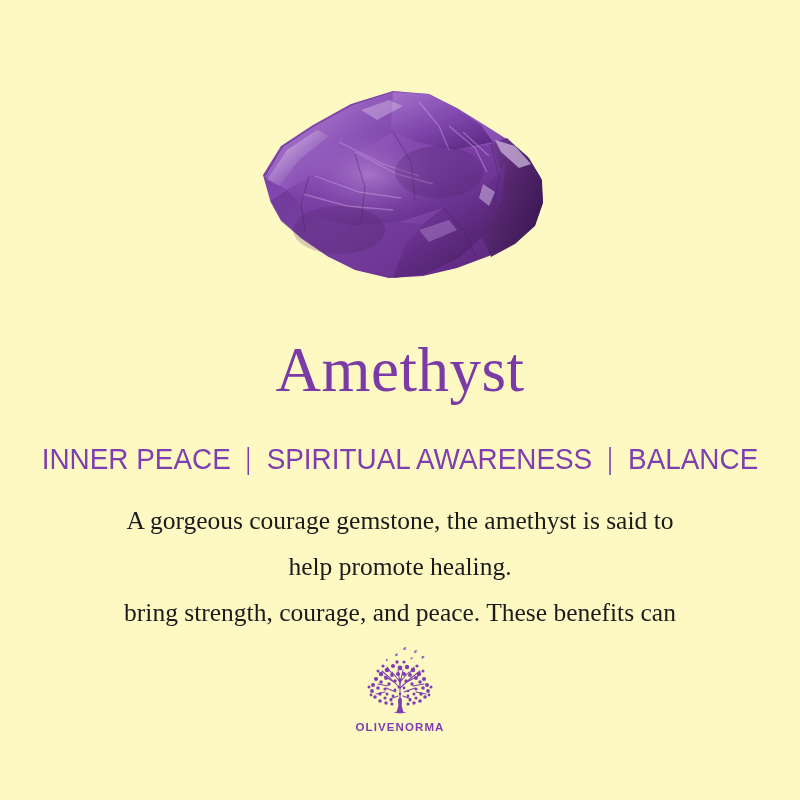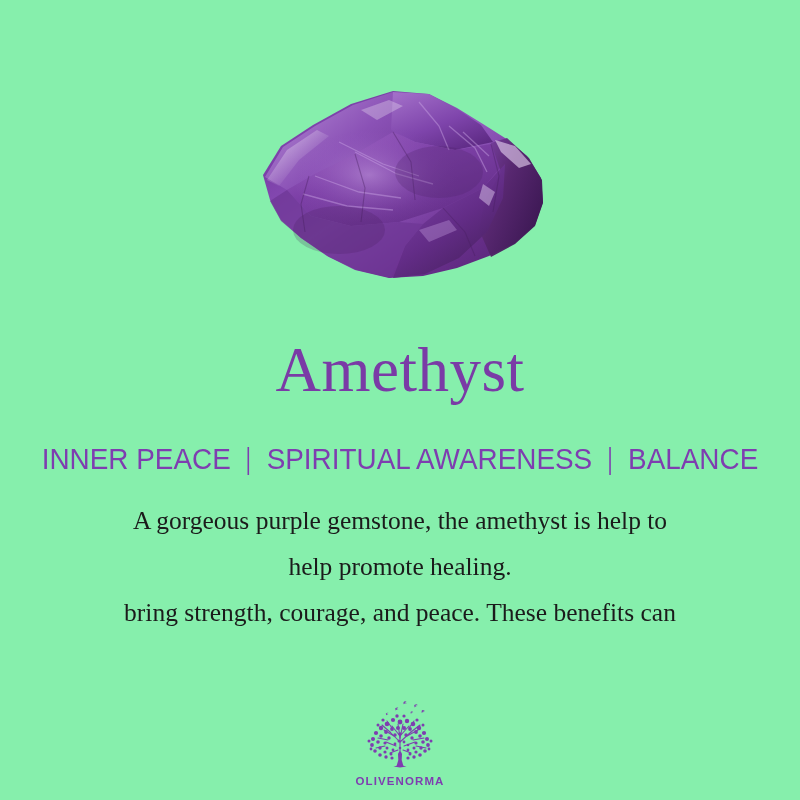--- a/index.html
+++ b/index.html
@@ -12,21 +12,21 @@
     height: 800px;
     overflow: hidden;
     font-family: "Liberation Serif", serif;
     position: relative;
   }
 
   .page {
     position: relative;
     width: 800px;
     height: 800px;
-    background: #86efac;
+    background: #fef9c3;
     display: block;
   }
 
   
   .hero {
     position: absolute;
     left: 0;
     top: 60px;
     width: 800px;
     height: 250px;
@@ -95,21 +95,21 @@
     font-size: 25.5px;
     line-height: 46px;
     color: #1b1b1b;
   }
   .description .dline { display: block; white-space: nowrap; }
 
   
   .brand {
     position: absolute;
     left: 0;
-    top: 698px;
+    top: 644px;
     width: 800px;
     text-align: center;
   }
   .brand-mark {
     display: block;
     margin: 0 auto;
     width: 92px;
     height: 74px;
   }
   .brand-name {
@@ -233,21 +233,21 @@
 
   <div class="keywords">
     <span class="kw">INNER PEACE</span>
     <span class="sep">|</span>
     <span class="kw">SPIRITUAL AWARENESS</span>
     <span class="sep">|</span>
     <span class="kw">BALANCE</span>
   </div>
 
   <div class="description">
-    <span class="dline">A gorgeous purple gemstone, the amethyst is help to</span>
+    <span class="dline">A gorgeous courage gemstone, the amethyst is said to</span>
     <span class="dline">help promote healing.</span>
     <span class="dline">bring strength, courage, and peace. These benefits can</span>
   </div>
 
   <div class="brand">
     <svg class="brand-mark" viewBox="0 0 92 74" xmlns="http://www.w3.org/2000/svg">
       <g fill="#7e3db0">
         <path d="M49.5 4.2c1.1-1.1 2.3-1.5 3.1-1.1-.9.3-1.6.9-2.1 1.6.9-.2 1.8 0 2.4.5-1.2-.2-2.4.2-3.4 1 .1-.7 0-1.4 0-2z"></path>
         <path d="M60.2 7.1c1.3-1 2.6-1.2 3.4-.6-1 .1-1.8.6-2.4 1.3.9-.3 1.9-.2 2.6.3-1.2-.1-2.4.5-3.3 1.4.0-.9-.1-1.7-.3-2.4z"></path>
         <path d="M67.8 12.4c1.4-.7 2.6-.6 3.2.1-.9-.1-1.8.2-2.5.8.9-.1 1.8.2 2.3.8-1.1-.3-2.3 0-3.3.7.1-.8.2-1.6.3-2.4z"></path>

